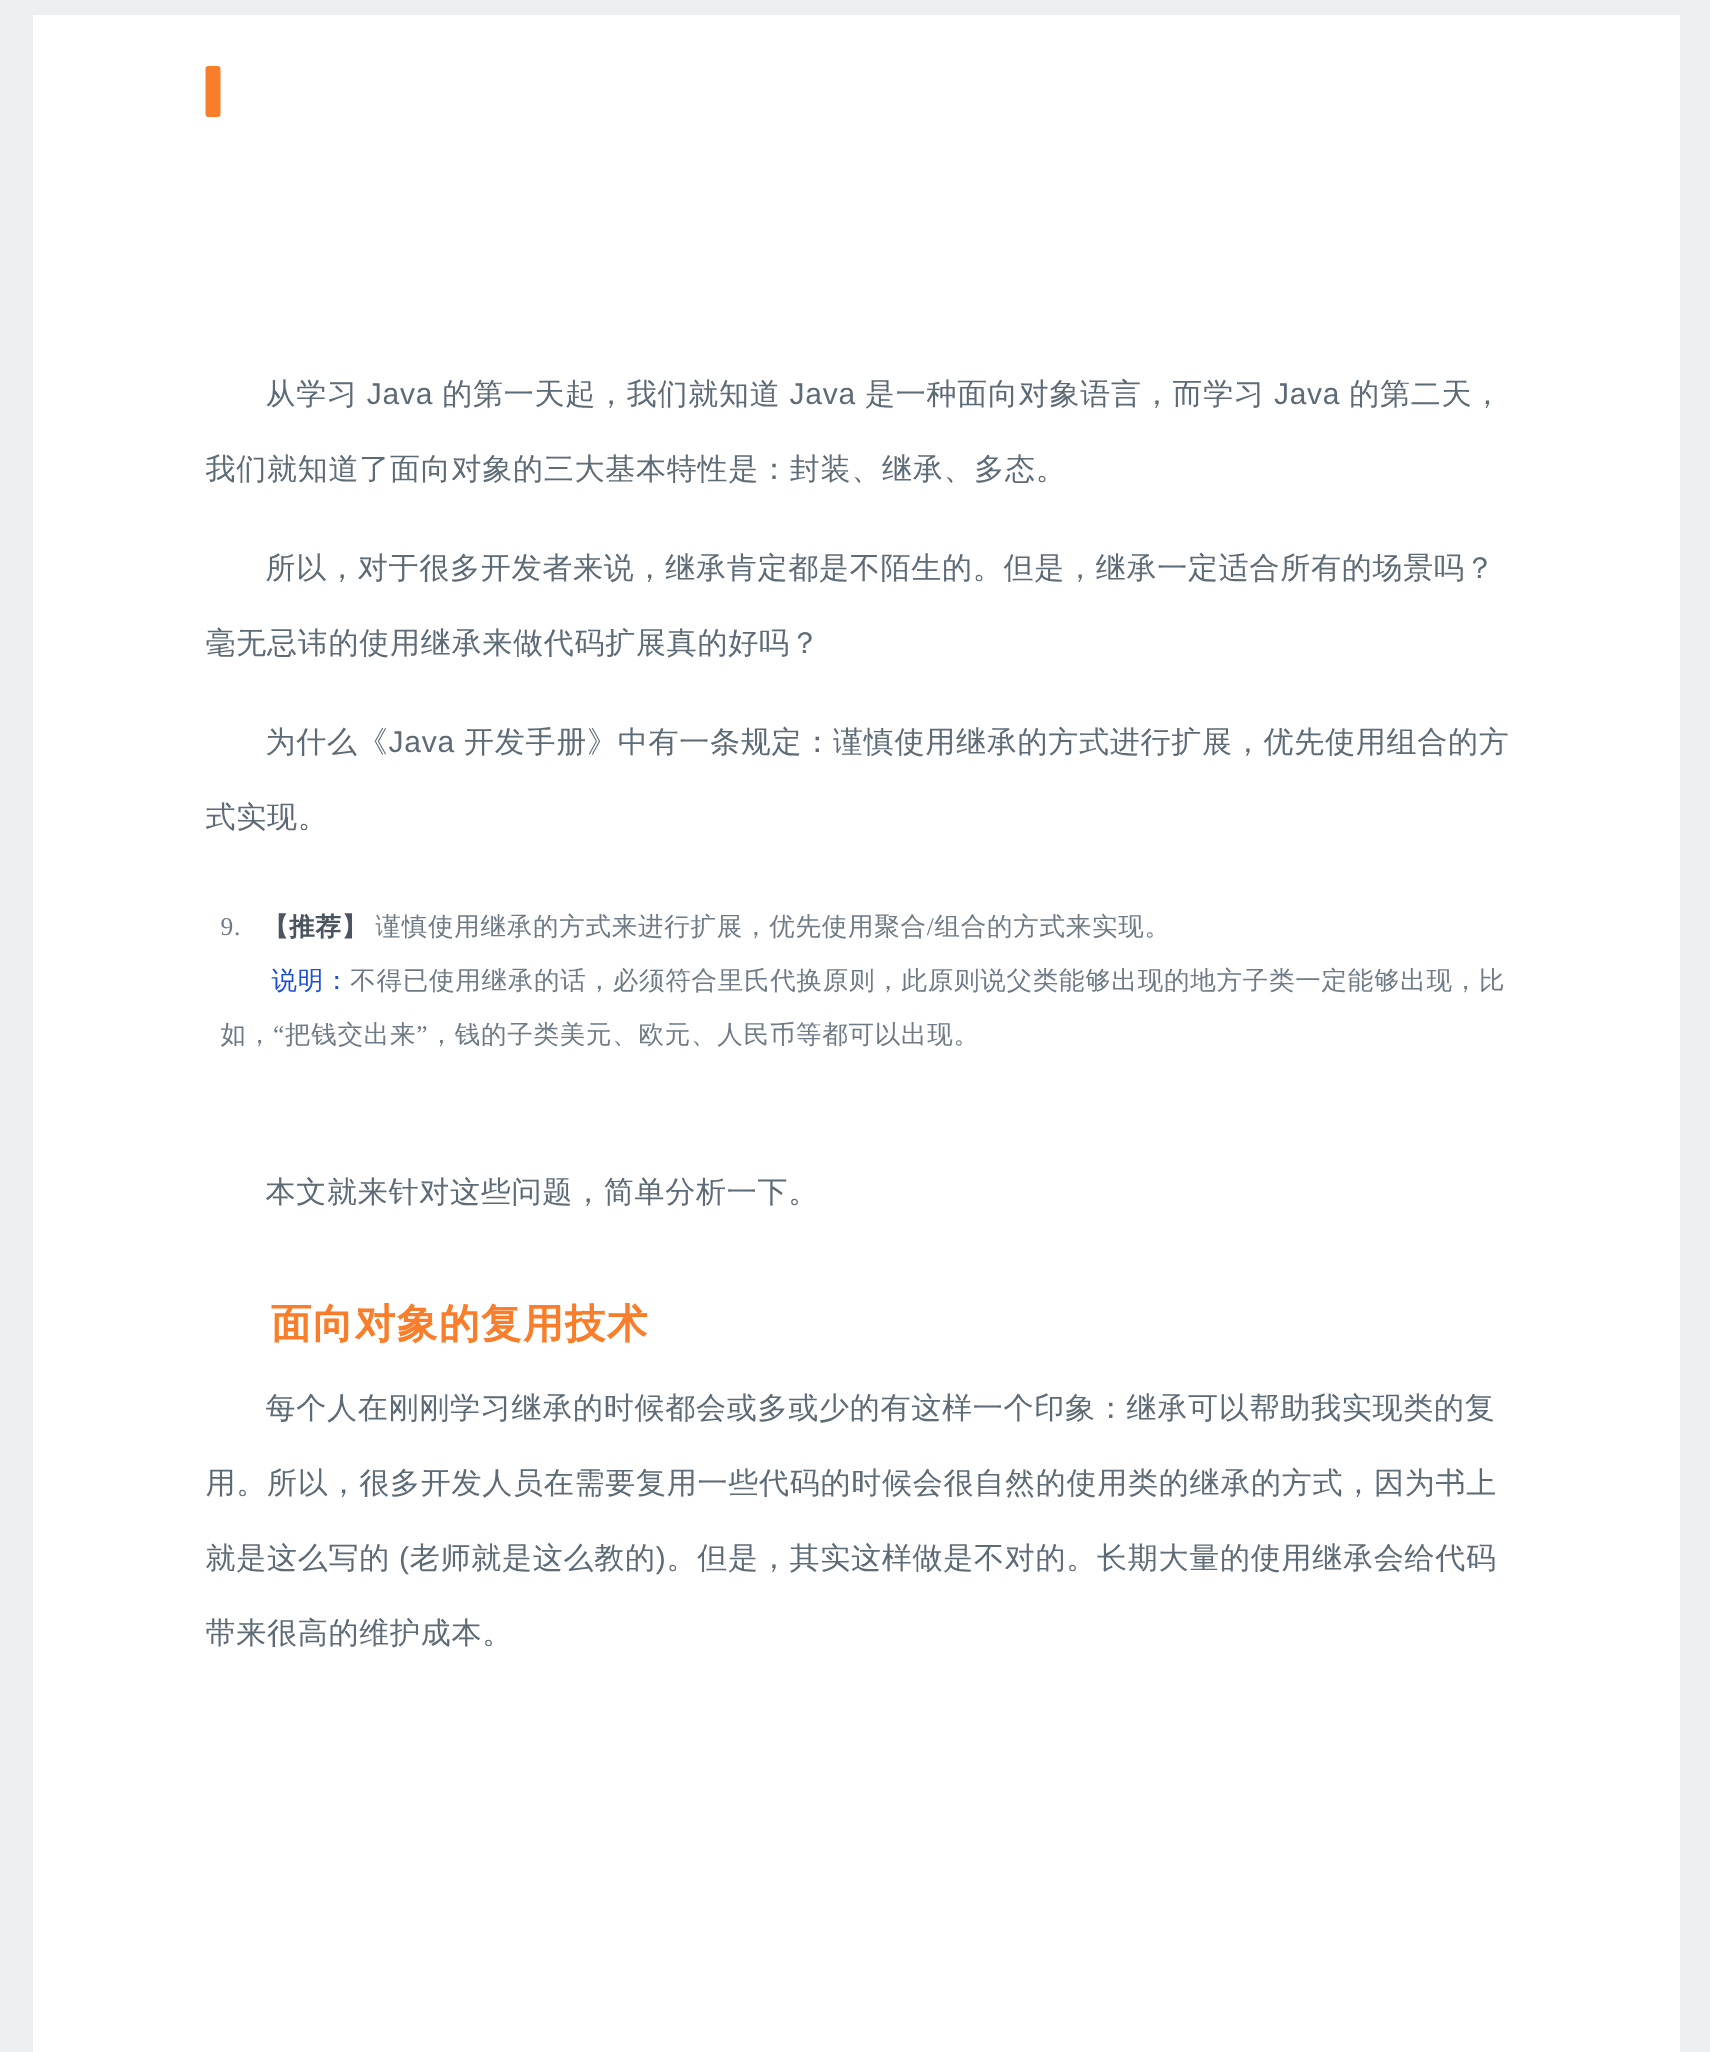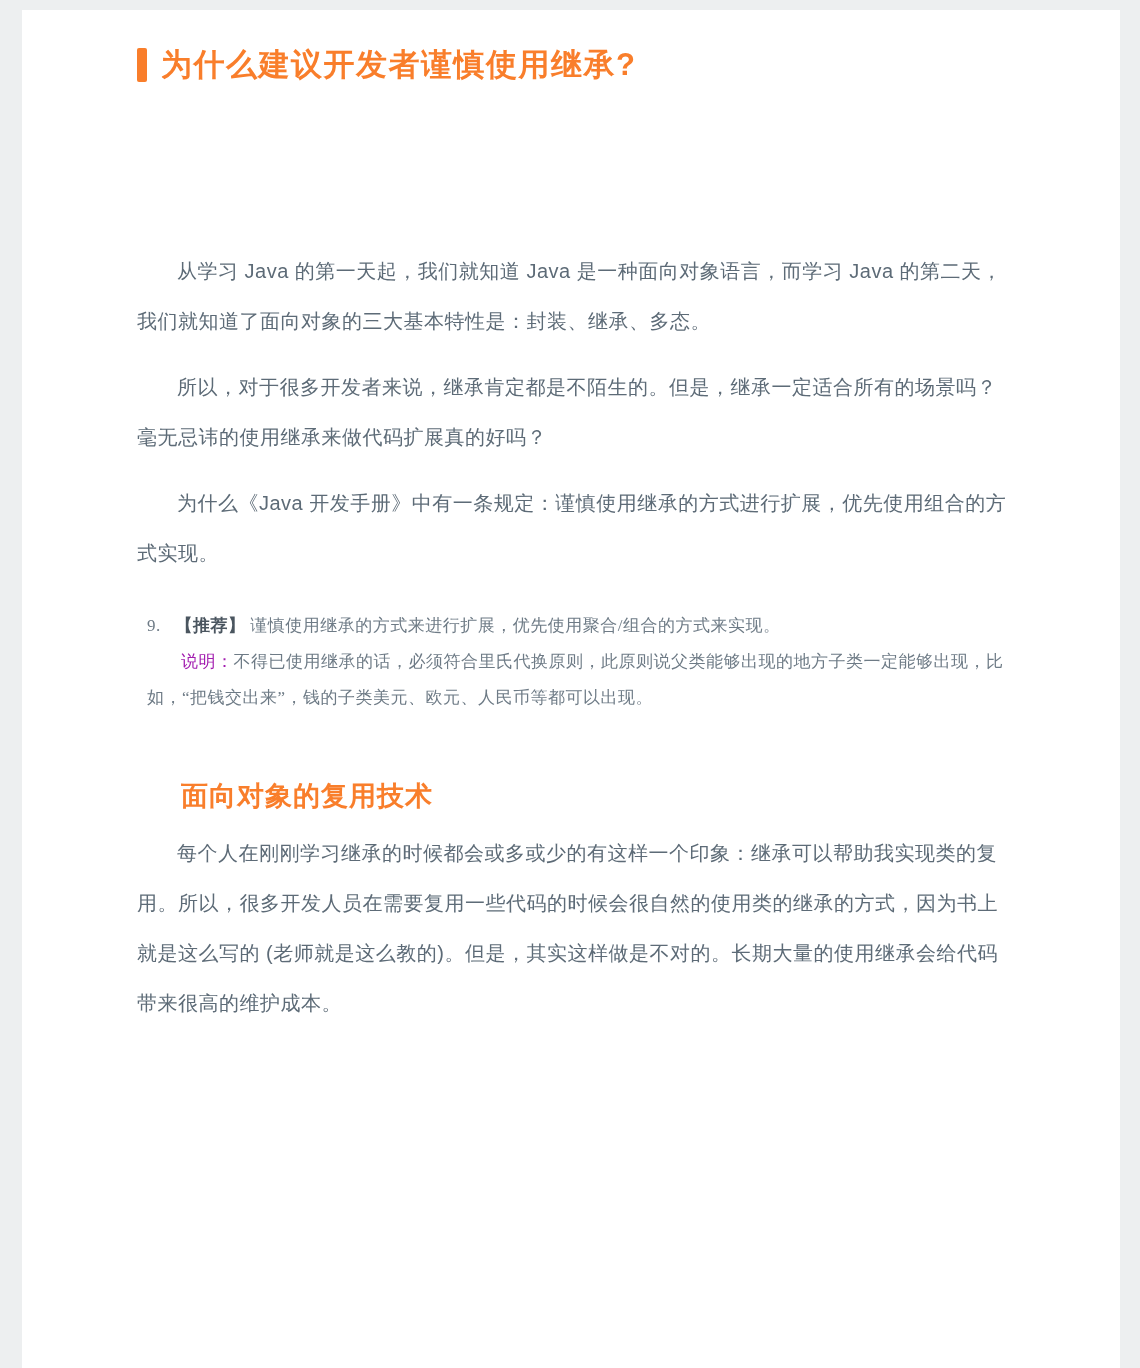--- a/index.html
+++ b/index.html
@@ -47,55 +47,55 @@
     font-family:"Liberation Serif", serif;
     font-size:17px;
     line-height:36px;
     color:#6E7B86;
     letter-spacing:0.5px;
   }
   .q-line { display:block; }
   .q-num { margin-right:10px; }
   .q-tag { font-weight:bold; color:#4A555F; }
   .q-note { text-indent:2em; }
-  .q-note-label { color:#a21caf; }
+  .q-note-label { color:#1d4ed8; }
   .transition-para { margin-bottom:0; }
   .section-heading {
     color:#F97E2B;
     font-size:27px;
     font-weight:bold;
     letter-spacing:1px;
     margin:44px 0 14px 44px;
   }
 </style>
 </head>
 <body>
 
 <div class="card">
 
   <h1 class="title">
     <span class="title-bar"></span>
-    <span>为什么建议开发者谨慎使用继承?</span>
   </h1>
 
   <div class="hero-spacer"></div>
 
   <p class="para">从学习 Java 的第一天起，我们就知道 Java 是一种面向对象语言，而学习 Java 的第二天，我们就知道了面向对象的三大基本特性是：封装、继承、多态。</p>
   <p class="para">所以，对于很多开发者来说，继承肯定都是不陌生的。但是，继承一定适合所有的场景吗？毫无忌讳的使用继承来做代码扩展真的好吗？</p>
   <p class="para">为什么《Java 开发手册》中有一条规定：谨慎使用继承的方式进行扩展，优先使用组合的方式实现。</p>
 
   <div class="quote">
     <span class="q-line">
       <span class="q-num">9.</span>
       <span class="q-tag">【推荐】</span>
       <span class="q-text">谨慎使用继承的方式来进行扩展，优先使用聚合/组合的方式来实现。</span>
     </span>
     <div class="q-note">
       <span class="q-note-label">说明：</span><span>不得已使用继承的话，必须符合里氏代换原则，此原则说父类能够出现的地方子类一定能够出现，比如，“把钱交出来”，钱的子类美元、欧元、人民币等都可以出现。</span>
     </div>
   </div>
 
+  <p class="para transition-para">本文就来针对这些问题，简单分析一下。</p>
 
   <h2 class="section-heading">面向对象的复用技术</h2>
 
   <p class="para">每个人在刚刚学习继承的时候都会或多或少的有这样一个印象：继承可以帮助我实现类的复用。所以，很多开发人员在需要复用一些代码的时候会很自然的使用类的继承的方式，因为书上就是这么写的 (老师就是这么教的)。但是，其实这样做是不对的。长期大量的使用继承会给代码带来很高的维护成本。</p>
 
 </div>
 
 </body></html>

